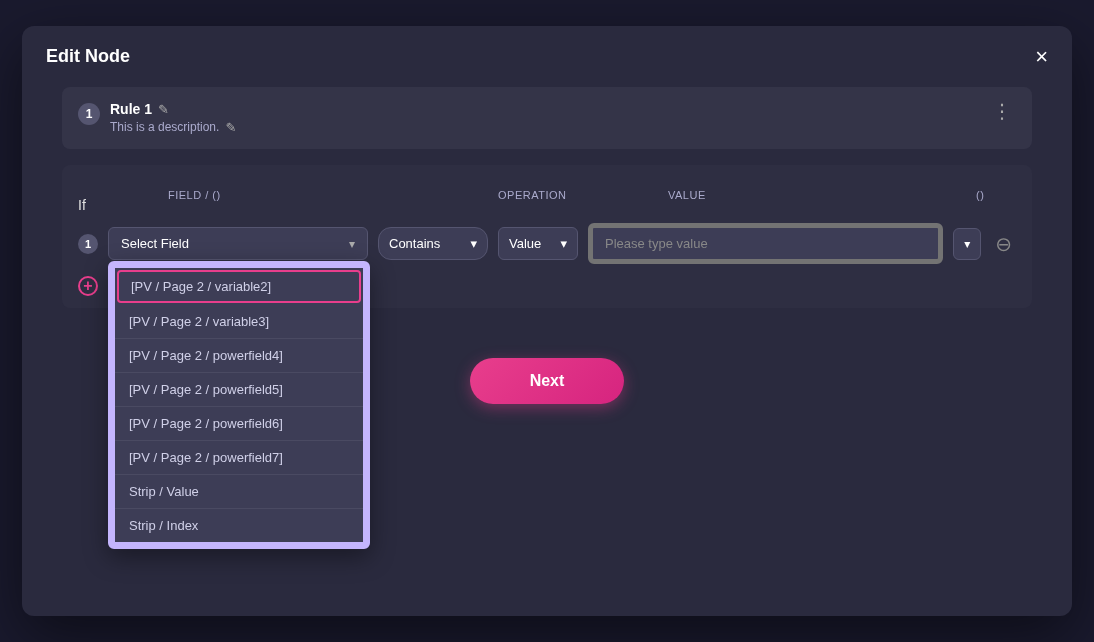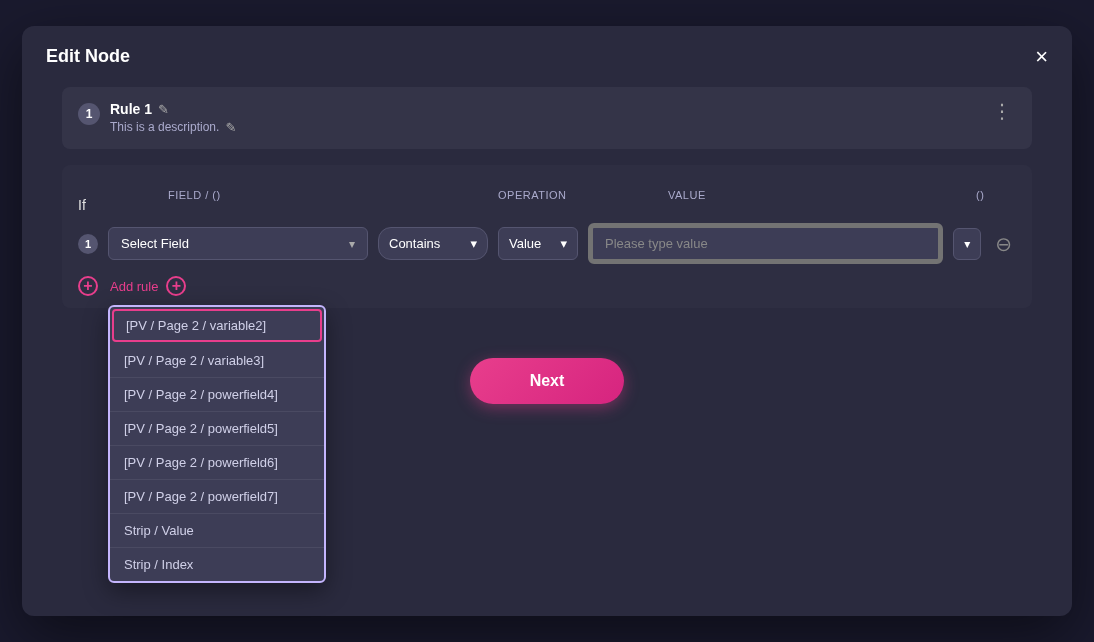--- a/index.html
+++ b/index.html
@@ -286,27 +286,26 @@
       gap: 6px;
       padding: 0;
     }
 
     
     .field-dropdown-list {
       position: absolute;
       top: 38px;
       left: 30px;
       background: #3d3d56;
-      border: 2px solid #c4b5fd;
+      border: 7px solid #c4b5fd;
       border-radius: 6px;
       z-index: 100;
-      width: 218px;
+      width: 262px;
       box-shadow: 0 8px 24px rgba(0,0,0,0.4);
       overflow: hidden;
-      margin-top: 44px;
     }
 
     .dropdown-item {
       padding: 9px 14px;
       color: #d0d0e8;
       font-size: 13px;
       cursor: pointer;
       border-bottom: 1px solid #4a4a62;
     }
 

